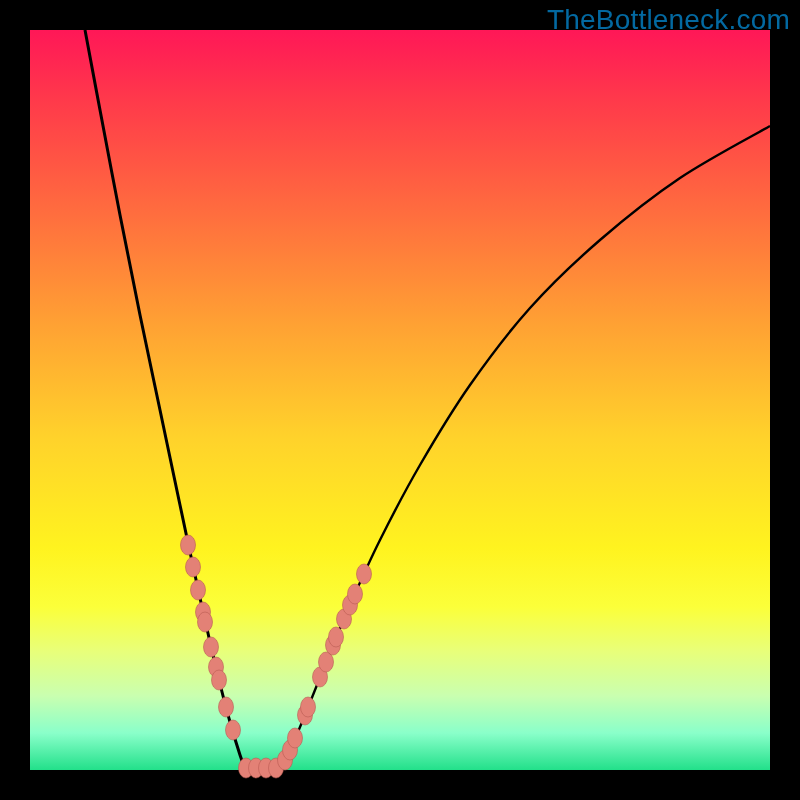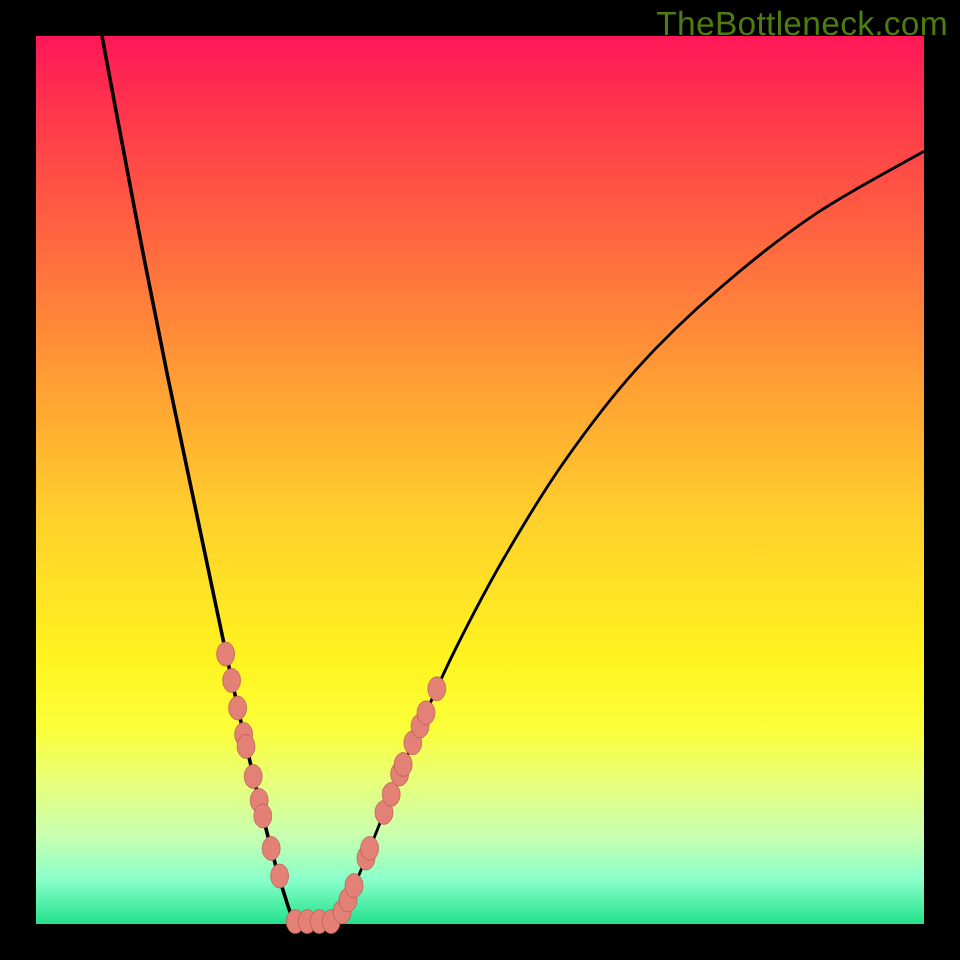--- a/index.html
+++ b/index.html
@@ -35,21 +35,21 @@
       #fbff3a 78%,
       #e8ff7a 84%,
       #c9ffb0 90%,
       #8affca 95%,
       #22e08a 100%);
   }
   .watermark {
     position: absolute;
     top: 4px;
     right: 10px;
-    color: #4d7c0f;
+    color: #0369a1;
     font-size: 28px;
     font-weight: 500;
     letter-spacing: 0.2px;
     user-select: none;
   }
   svg.curve {
     position: absolute;
     left: 0;
     top: 0;
     width: 740px;

